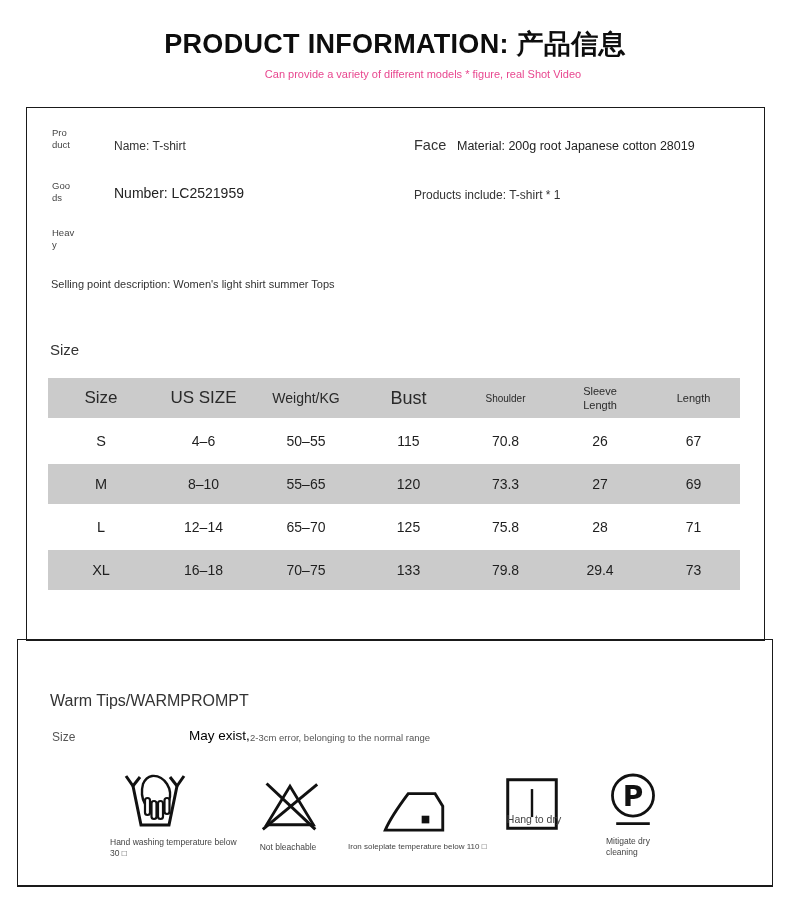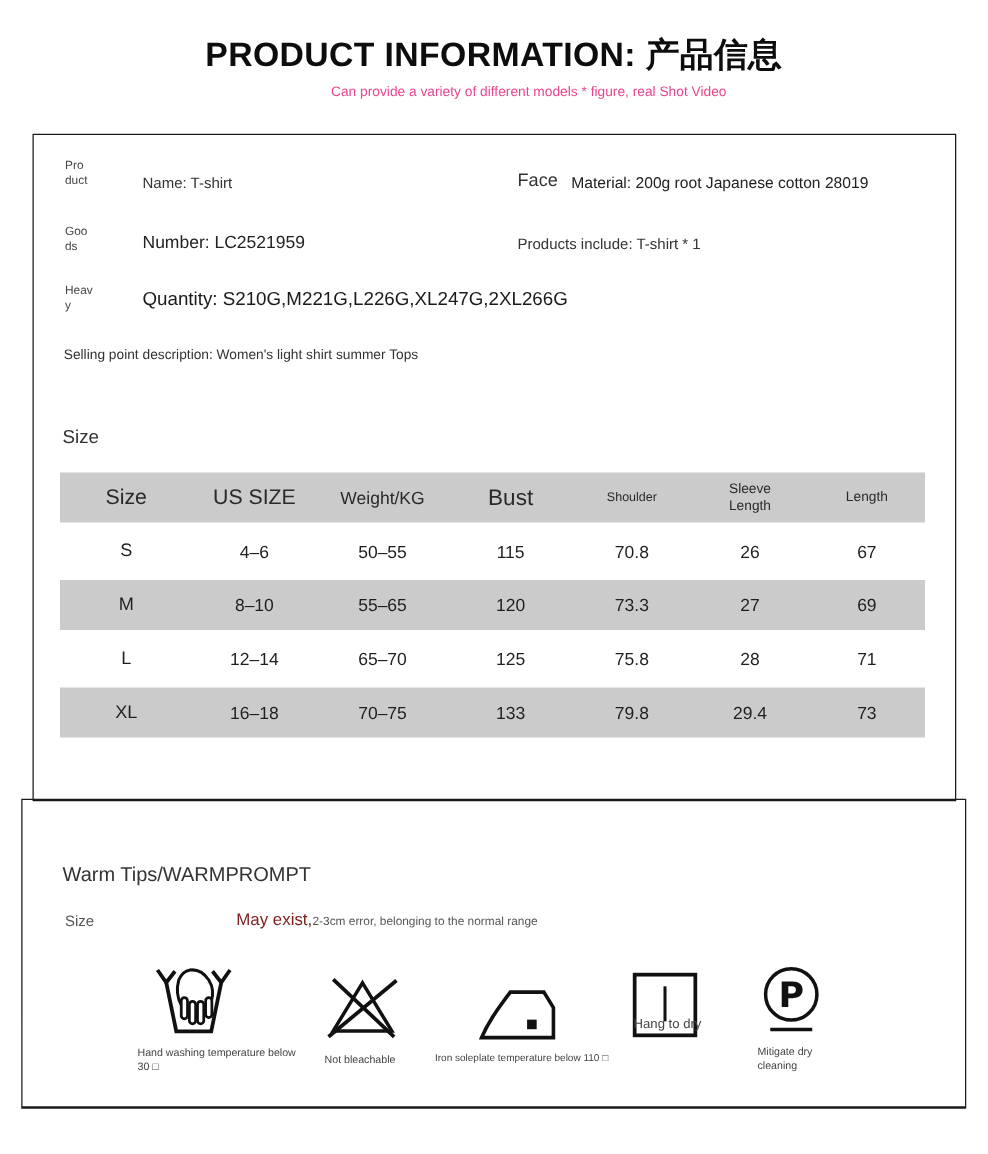--- a/index.html
+++ b/index.html
@@ -39,21 +39,21 @@
   .trow.gray { background:var(--table-gray,#cbcbcb); }
   .th { color:#2a2a2a; }
   .h-lg { font-size:17px; } .h-xl { font-size:18px; }
   .h-md { font-size:14px; }
   .h-sm { font-size:10px; } .h-sm2 { font-size:11px; line-height:1.3; }
   .td { font-size:14px; color:#1f1f1f; }
   .td.c0 { font-size:14.5px; }
 
   .wt-title { font-size:16px; color:#333; }
   .tip-label { font-size:12px; color:#555; }
-  .tip-value { font-size:13.5px; color:#7f1d1d; }
+  .tip-value { font-size:13.5px; color:#000000; }
   .tip-note  { font-size:9.5px; color:#555; }
 
   .care-label { font-size:8.5px; color:#444; line-height:1.35; }
   .care-label.center { text-align:center; }
   .care-label.nowrap { white-space:nowrap; font-size:8px; }
   .care-label.big { font-size:10.5px; }
   svg .ln { stroke:#111; fill:none; }
 </style>
 </head>
 <body>
@@ -71,21 +71,20 @@
   <div class="abs v-face" style="left:414px; top:137px;">Face</div>
   <div class="abs v-material" style="left:457px; top:139px;">Material: 200g root Japanese cotton 28019</div>
 
   <div class="abs mini-label pre" style="left:52px; top:180px;">Goo
 ds</div>
   <div class="abs v-number" style="left:114px; top:185px;">Number: LC2521959</div>
   <div class="abs v-include" style="left:414px; top:188px;">Products include: T-shirt * 1</div>
 
   <div class="abs mini-label pre" style="left:52px; top:227px;">Heav
 y</div>
-  <div class="abs v-quantity" style="left:114px; top:231px;">Quantity: S210G,M221G,L226G,XL247G,2XL266G</div>
 
   <div class="abs v-selling" style="left:51px; top:278px;">Selling point description: Women's light shirt summer Tops</div>
 
   <div class="abs section-title" style="left:50px; top:341px;">Size</div>
 
   <div class="abs table">
     <div class="thead">
       <div class="th h-lg">Size</div>
       <div class="th h-lg">US SIZE</div>
       <div class="th h-md">Weight/KG</div>

